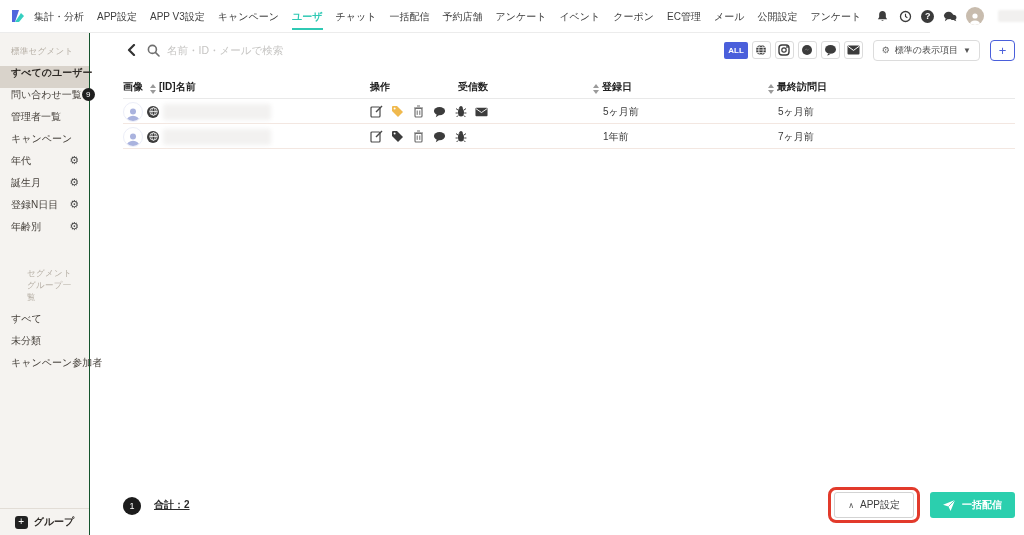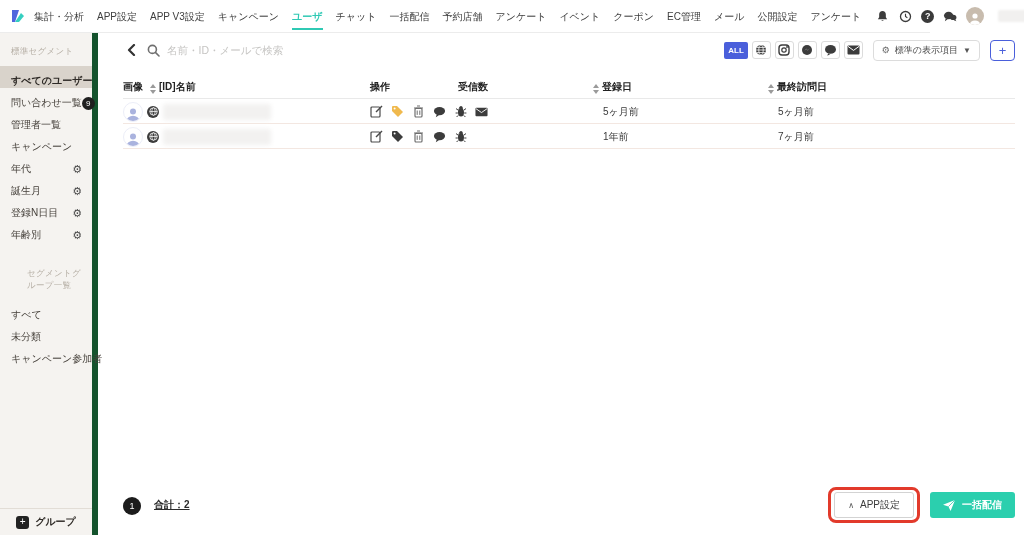--- a/index.html
+++ b/index.html
@@ -14,23 +14,23 @@
   .nav-item.active { color:#2fc9b4; font-weight:bold; }
   .nav-item.active::after { content:""; position:absolute; left:0; right:0; bottom:0; height:2px; background:#2fc9b4; }
   .top-icons { display:flex; align-items:center; gap:9px; margin-left:14px; }
   .hicon { width:14px; height:14px; display:flex; align-items:center; justify-content:center; }
   .help-bub { width:13px; height:13px; border-radius:50%; background:#3a3a3a; color:#fff; font-size:9px; font-weight:bold;
               display:flex; align-items:center; justify-content:center; }
   .tb-avatar { width:18px; height:18px; border-radius:50%; background:#c8bcae; display:flex; align-items:flex-end; justify-content:center; overflow:hidden; }
   .name-redact { width:38px; height:12px; background:#f1f0ef; border-radius:2px; margin-left:5px; filter:blur(1px); }
 
   
-  .sidebar { position:absolute; top:28px; left:0; bottom:0; width:98px; background:#f5f3f0; border-right:6px solid #14532d; }
+  .sidebar { position:absolute; top:28px; left:0; bottom:0; width:90px; background:#f5f3f0; border-right:1px solid #14532d; }
   .side-label { padding:18px 11px 8px; font-size:8.5px; color:#b5aea4; letter-spacing:.3px; }
-  .side-item { height:22px; padding:0 10px 0 11px; font-size:10px; color:#46413b; display:flex; align-items:flex-end;
+  .side-item { height:22px; padding:0 10px 0 11px; font-size:10px; color:#46413b; display:flex; align-items:flex-start;
                justify-content:space-between; cursor:pointer; white-space:nowrap; }
   .side-item.active { background:#d9d3cb; font-weight:bold; color:#2e2a26; }
   .side-badge { min-width:13px; height:13px; border-radius:50%; background:#1f1f1f; color:#fff; font-size:8px;
                 display:flex; align-items:center; justify-content:center; }
   .gear { font-size:11px; color:#4a4a4a; font-family:"DejaVu Sans",sans-serif; }
   .side-bottom { position:absolute; bottom:0; left:0; right:0; height:27px; border-top:1px solid #e2ddd6;
                  display:flex; align-items:center; justify-content:center; gap:6px; cursor:pointer; }
   .plus-square { width:13px; height:13px; background:#222; border-radius:3px; color:#fff; font-size:10px; line-height:12px;
                  display:flex; align-items:center; justify-content:center; }
   .side-bottom-label { font-size:10px; color:#2e2a26; font-weight:bold; }

